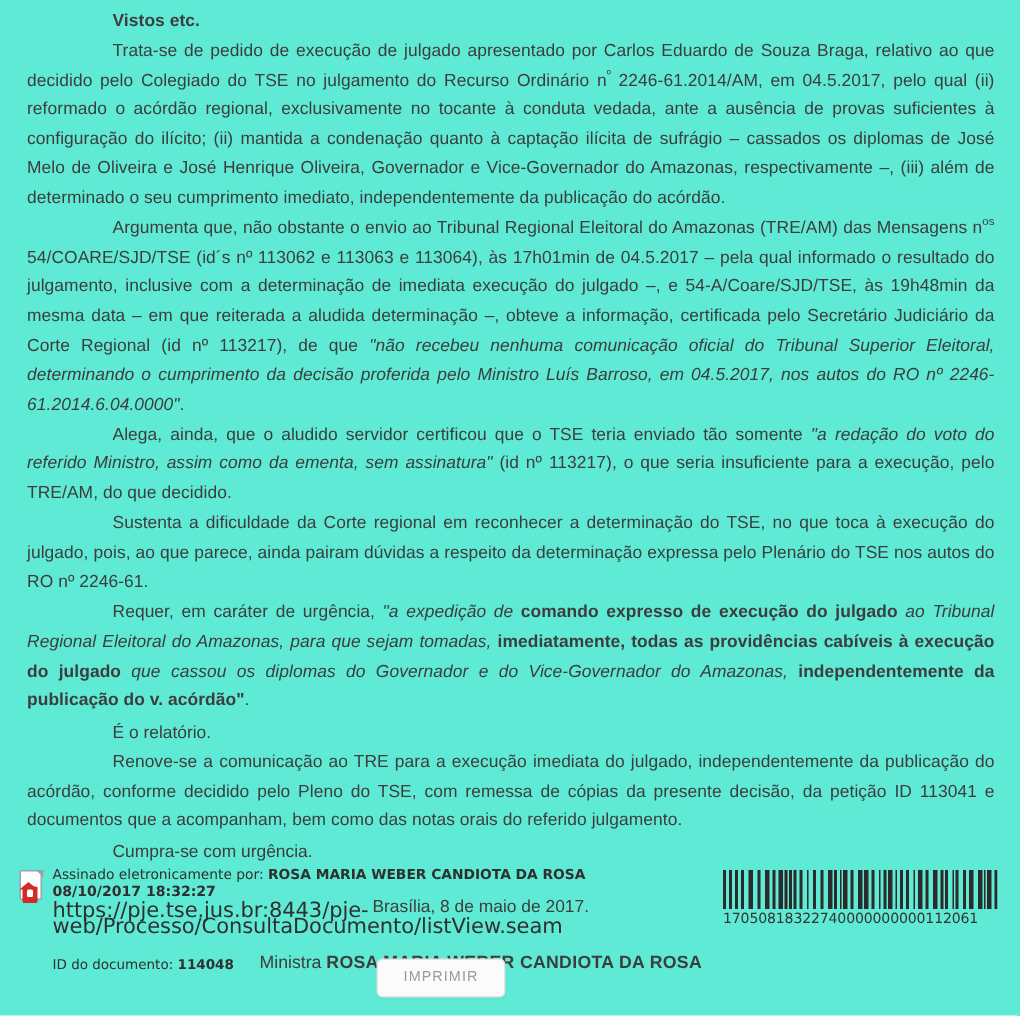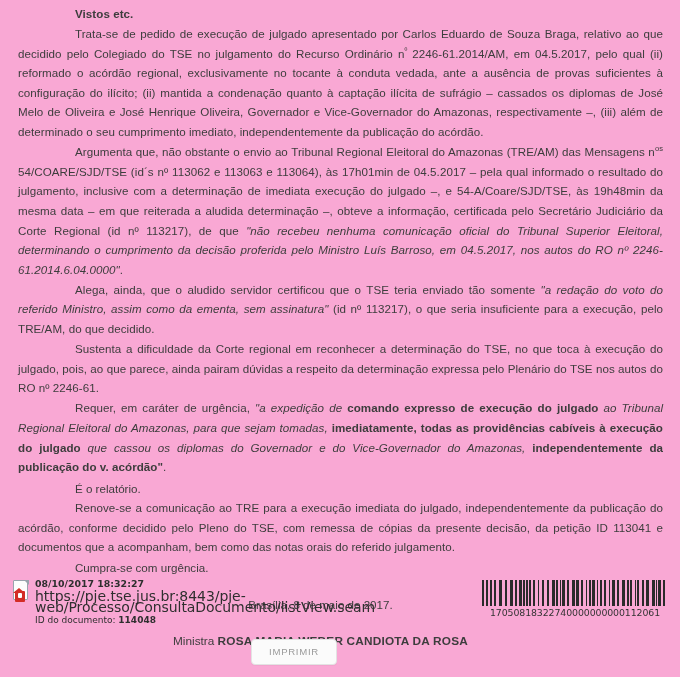--- a/index.html
+++ b/index.html
@@ -17,21 +17,21 @@
     position: relative;
     -webkit-font-smoothing: antialiased;
   }
 
   
   .doc-page {
     position: absolute;
     left: 0; top: 0;
     width: 680px;
     height: 677px;
-    background: #f9a8d4;
+    background: #5eead4;
   }
 
   .doc-body {
     position: absolute;
     left: 18px;
     top: 4px;
     width: 645px;
   }
 
   p.para {
@@ -162,33 +162,32 @@
   }
   .stamp-text .b { font-weight: bold; }
   .stamp-line2 { font-weight: bold; font-size: 9.4px; }
   .stamp-url {
     margin-top: 1.5px;
     font-size: 14px;
     color: #2f2f2f;
     letter-spacing: -0.05px;
   }
   .stamp-id {
-    margin-top: 2px;
+    margin-top: 15px;
     font-size: 9px;
     color: #2f2f2f;
   }
   .stamp-id .b { font-weight: bold; }
 
   
   .barcode-wrap {
     position: absolute;
     right: 12px;
     top: 580px;
     width: 186px;
-    text-align: center;
   }
   .barcode-bars {
     height: 26px;
     width: 183px;
     display: block;
   }
   .barcode-num {
     margin-top: 1px;
     font-size: 9.4px;
     letter-spacing: -0.1px;
@@ -252,20 +251,21 @@
 
   <div class="footer-stamp">
     <div class="stamp-row">
       <div class="stamp-icon">
         <span class="sheet"></span>
         <span class="fold"></span>
         <span class="tri"></span>
         <span class="seal"></span>
       </div>
       <div class="stamp-text">
+        <div><span>Assinado eletronicamente por: </span><span class="b">ROSA MARIA WEBER CANDIOTA DA ROSA</span></div>
         <div class="stamp-line2">08/10/2017 18:32:27</div>
         <div class="stamp-url">https://pje.tse.jus.br:8443/pje-web/Processo/ConsultaDocumento/listView.seam</div>
         <div class="stamp-id"><span>ID do documento: </span><span class="b">114048</span></div>
       </div>
     </div>
   </div>
 
   <div class="barcode-wrap">
     <svg class="barcode-bars" viewBox="0 0 183 26" preserveAspectRatio="none" id="barcode-svg">
         <rect x="0" y="0" width="2" height="26" fill="#2b2b2b"></rect>

